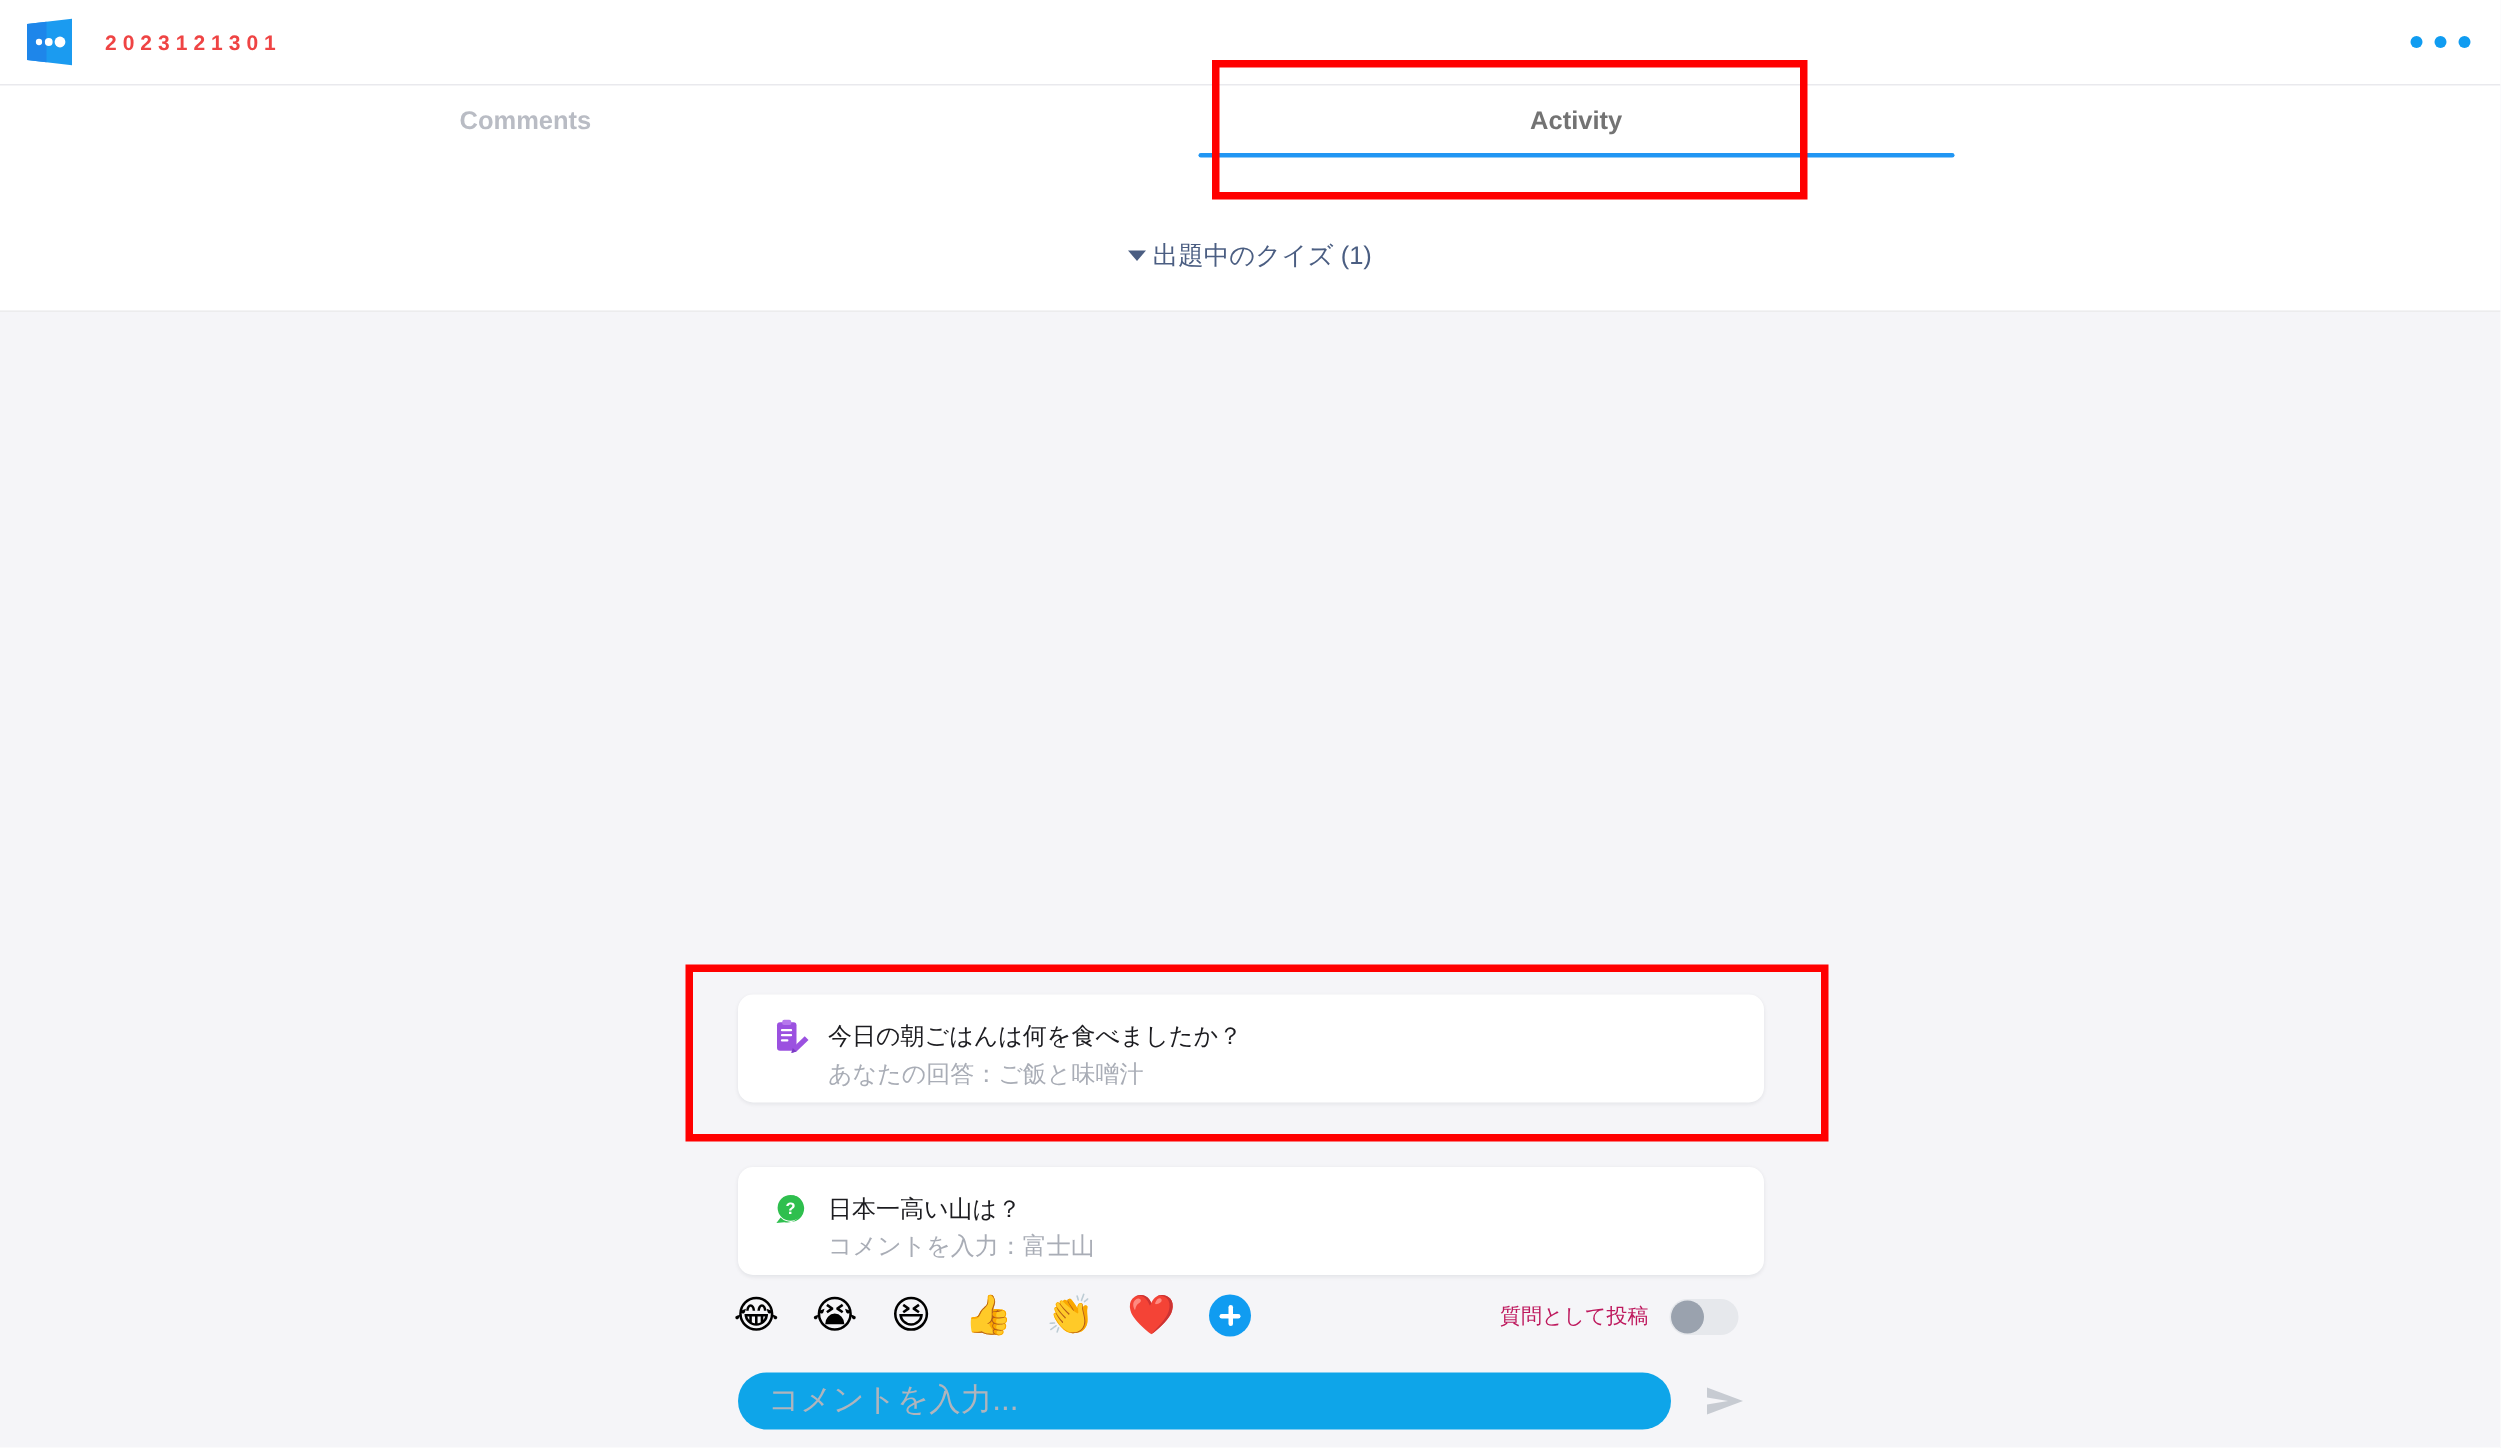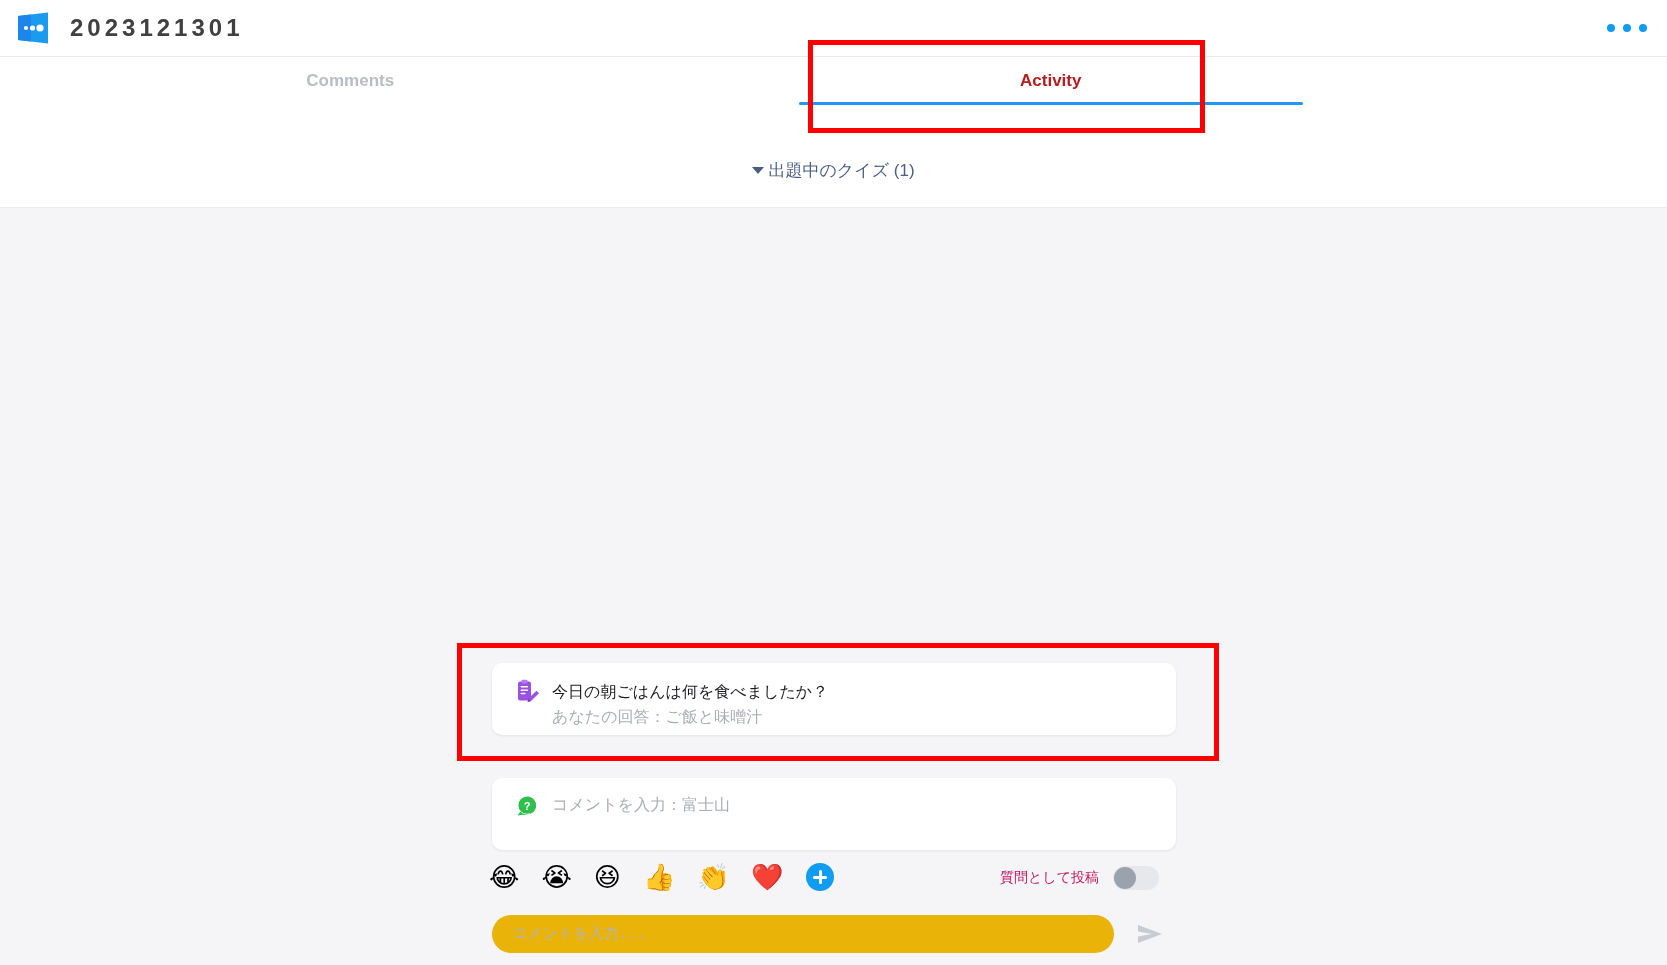--- a/index.html
+++ b/index.html
@@ -34,24 +34,24 @@
     box-sizing: border-box;
   }
   .logo-wrap {
     position: absolute;
     left: 14px; top: 12px;
     width: 42px; height: 32px;
   }
   .room-title {
     position: absolute;
     left: 70px; top: 14px;
-    font-size: 24px;
+    font-size: 14px;
     font-weight: 700;
     letter-spacing: 4px;
-    color: #404040;
+    color: #ef4444;
     line-height: 28px;
   }
   .topbar-menu {
     position: absolute;
     right: 20px; top: 18px;
     width: 40px; height: 20px;
     display: flex;
     align-items: center;
     justify-content: space-between;
     cursor: pointer;
@@ -74,21 +74,21 @@
   .tab {
     flex: 0 0 50%;
     text-align: center;
     font-size: 17px;
     font-weight: 700;
     line-height: 48px;
     color: #b9bcc4;
     cursor: pointer;
     position: relative;
   }
-  .tab.active { color: #b91c1c; }
+  .tab.active { color: #737373; }
   .tab.active::after {
     content: "";
     position: absolute;
     left: 14%;
     right: 14%;
     bottom: 0;
     height: 3px;
     border-radius: 2px;
     background: #2196f3;
   }
@@ -292,26 +292,26 @@
     height: 50px;
   }
   .composer-input {
     position: absolute;
     left: 492px; top: 0;
     width: 622px;
     height: 38px;
     border: none;
     outline: none;
     border-radius: 19px;
-    background: #eab308;
-    font-size: 15px;
+    background: #0ea5e9;
+    font-size: 21px;
     color: #3a3f4a;
     padding: 0 20px;
     box-sizing: border-box;
-    font-family: Liberation Mono, monospace;
+    font-family: Liberation Sans, sans-serif;
   }
   .composer-input::placeholder { color: #b0b4bc; }
   .send-btn {
     position: absolute;
     left: 1134px; top: 3px;
     width: 32px; height: 32px;
     cursor: pointer;
   }
 
   
@@ -400,20 +400,21 @@
   <div class="card card-b">
     <div class="card-row">
       <div class="card-icon">
         <svg width="26" height="26" viewBox="0 0 26 26" xmlns="http://www.w3.org/2000/svg">
           <path d="M13.2 2.6 A9 9 0 1 1 6.4 17.6 L3.6 21.4 L8.8 20.8 A9 9 0 0 0 13.2 2.6 Z" fill="#2fbf4e"></path>
           <circle cx="13" cy="11.2" r="8.6" fill="#2fbf4e"></circle>
           <text x="13" y="15.6" font-family="Liberation Sans, sans-serif" font-size="11" font-weight="700" fill="#ffffff" text-anchor="middle">?</text>
         </svg>
       </div>
       <div class="card-texts">
+        <p class="card-q">日本一高い山は？</p>
         <p class="card-a-text">コメントを入力：富士山</p>
       </div>
     </div>
   </div>
 
   <div class="reactions">
     <span class="emoji">😂</span>
     <span class="emoji">😭</span>
     <span class="emoji">😆</span>
     <span class="emoji">👍</span>

